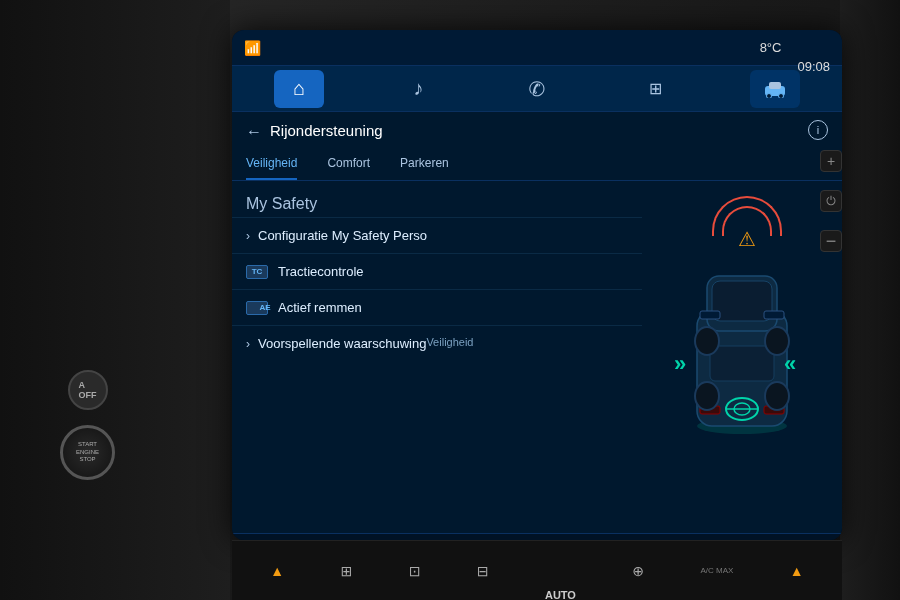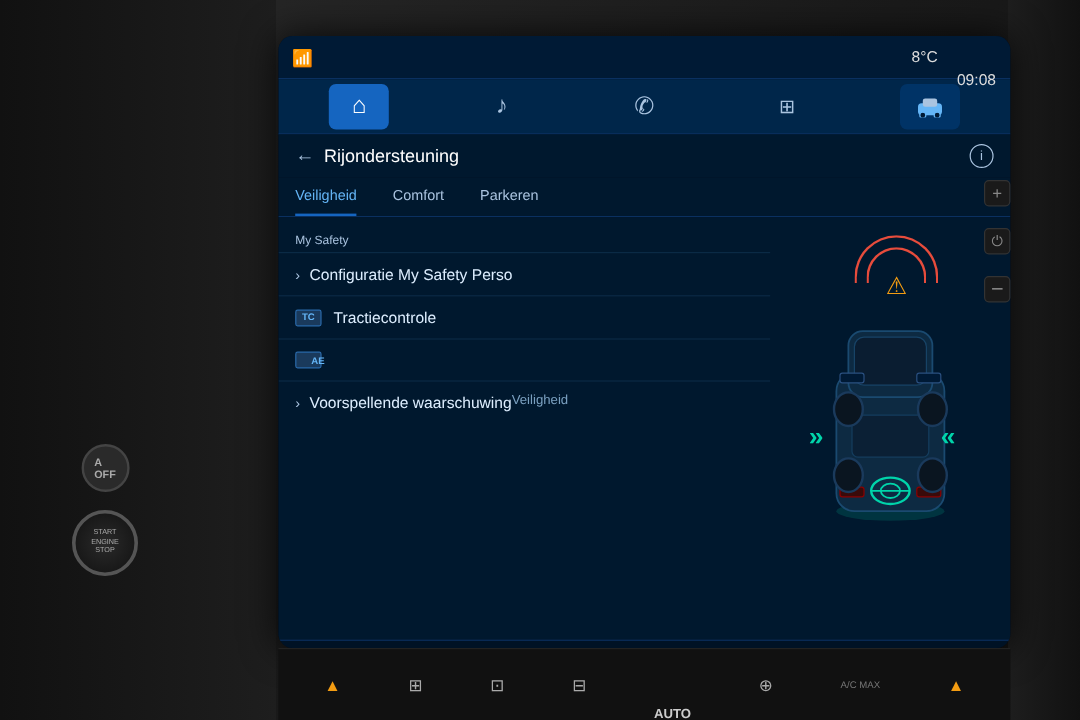--- a/index.html
+++ b/index.html
@@ -235,21 +235,21 @@
       width: 200px;
       display: flex;
       align-items: center;
       justify-content: center;
       position: relative;
     }
 
     
     .section-label {
       color: #aac4e0;
-      font-size: 10px;
+      font-size: 16px;
       padding: 6px 14px 4px;
     }
 
     .button-group {
       display: flex;
       padding: 0 14px 8px;
       gap: 8px;
     }
 
     .btn {
@@ -476,20 +476,21 @@
           </div>
           <span class="menu-item-text">Tractiecontrole</span>
         </div>
 
         <div class="menu-item">
           <div class="menu-item-icon">
             <div class="icon-box" style="background:#1a3a5c; border:1px solid #2a6aaa; width:22px; height:14px; border-radius:2px;padding-left:16px;">
               <span style="color:#64b5f6; font-size:8px; font-weight:bold;">AE</span>
             </div>
           </div>
+          <span class="menu-item-text">Actief remmen</span>
         </div>
 
         <div class="menu-item">
           <span class="menu-item-chevron">›</span>
           <div class="menu-item-sub-text">
             <span class="menu-item-text">Voorspellende waarschuwing</span>
             <span class="menu-item-sub">Veiligheid</span>
           </div>
         </div>
 

